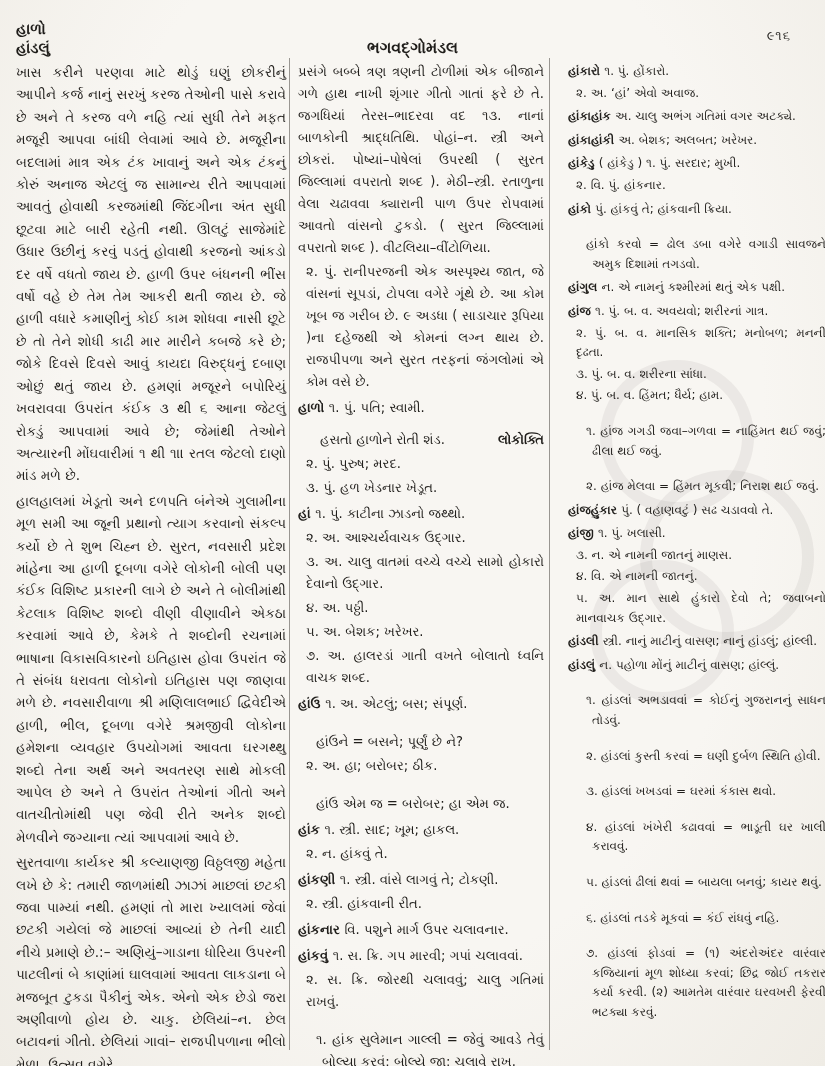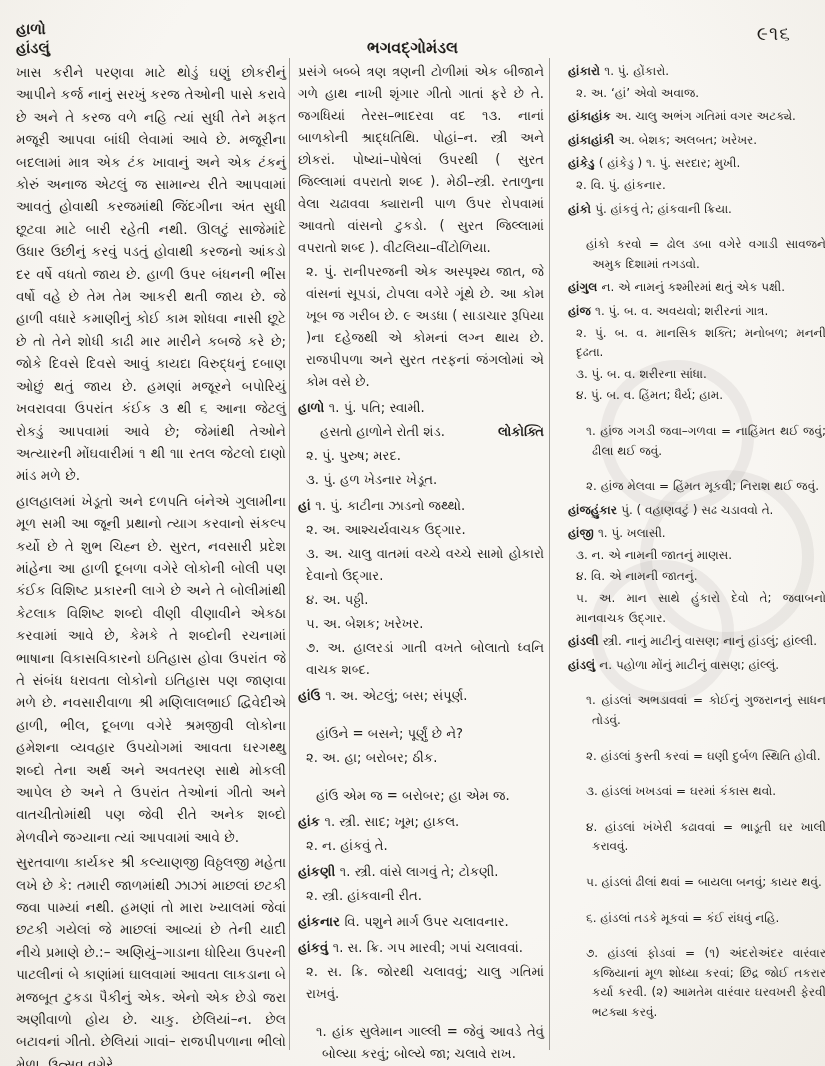--- a/index.html
+++ b/index.html
@@ -16,21 +16,21 @@
   
   .running-head-left{
     position:absolute;left:16px;top:20px;
     font-weight:bold;font-size:15px;line-height:19px;
   }
   .page-title{
     position:absolute;left:0;top:38px;width:100%;
     text-align:center;font-weight:bold;font-size:16px;
   }
   .page-number{
-    position:absolute;right:34px;top:22px;font-size:19px;letter-spacing:1px;margin-left:19px;
+    position:absolute;right:34px;top:28px;font-size:13px;letter-spacing:1px;margin-left:19px;
   }
   
   .vrule{position:absolute;top:58px;width:1px;height:992px;background:#4a4742;opacity:.55;}
   .vrule.r1{left:289px;}
   .vrule.r2{left:549px;}
   
   .watermark{position:absolute;pointer-events:none;}
   .watermark .ring{position:absolute;border:12px solid rgba(110,105,95,.09);border-radius:50%;}
   .ring.a{left:600px;top:360px;width:130px;height:130px;}
   .ring.b{left:640px;top:470px;width:150px;height:150px;}
@@ -38,21 +38,21 @@
   
   .col{position:absolute;top:58px;text-align:justify;color:#201e1b;}
   .col.c1{left:16px;width:270px;font-size:13.6px;line-height:22.4px;}
   .col.c2{left:298px;width:246px;font-size:13.2px;line-height:22.0px;}
   .col.c3{left:568px;width:258px;font-size:12px;line-height:19.6px;}
   .blk{margin:0;}
   .blk.entry{margin-top:4px;padding-left:14px;text-indent:-14px;}
   .blk.sense{margin-top:2px;padding-left:8px;}
   .blk.idiom{margin-top:16px;padding-left:24px;text-indent:-6px;}
   .blk.body{margin-top:3px;}
-  .blk.quote{margin-top:2px;padding-left:22px;display:flex;justify-content:space-between;text-align:left;}
+  .blk.quote{margin-top:10px;padding-left:22px;display:flex;justify-content:space-between;text-align:left;}
   .blk .head{font-weight:bold;}
   .blk .right{margin-left:8px;white-space:nowrap;font-weight:bold;}
 </style>
 </head>
 <body>
 
 <div class="page">
 
   <div class="running-head-left">
     <div>હાળો</div>

